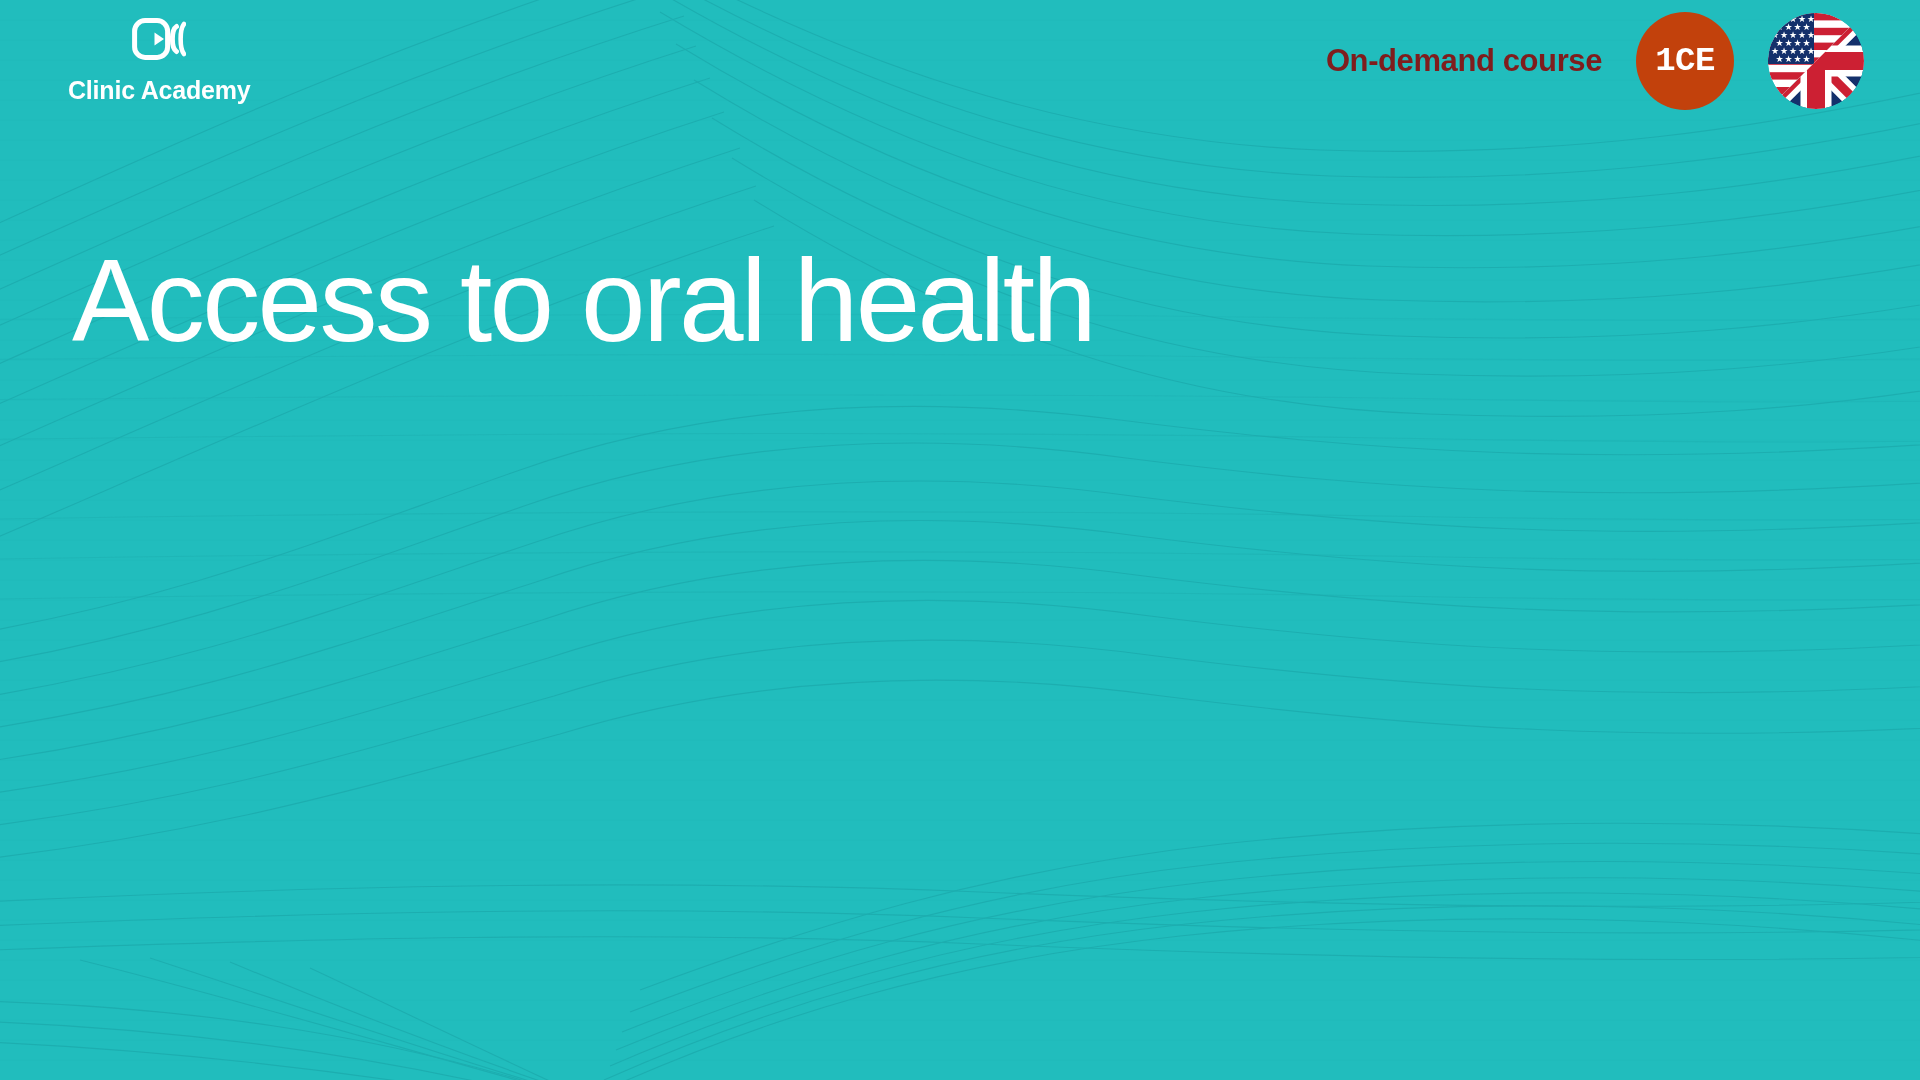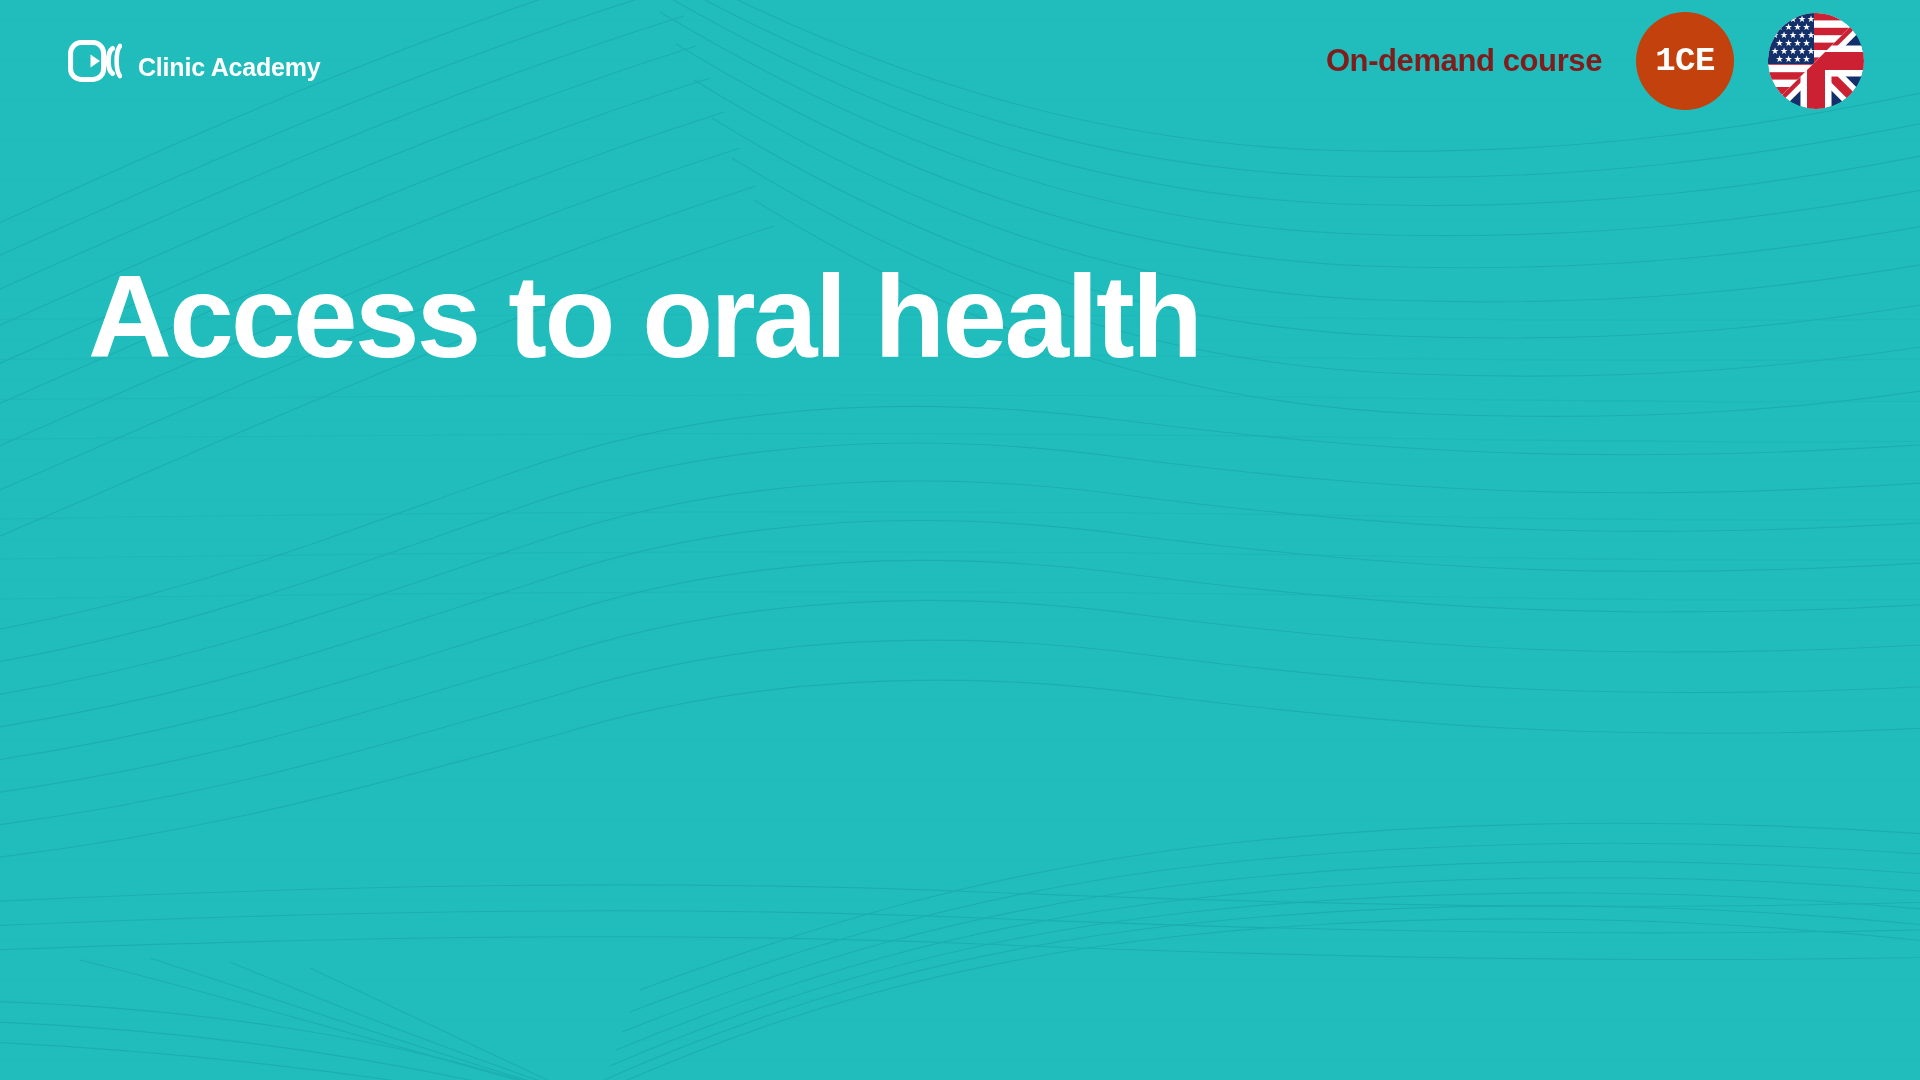--- a/index.html
+++ b/index.html
@@ -39,23 +39,24 @@
     display: flex;
     align-items: center;
     justify-content: space-between;
     padding: 0 56px 0 68px;
     box-sizing: border-box;
     z-index: 5;
   }
 
   #brand {
     display: flex;
-    align-items: flex-end;
+    align-items: center;
     gap: 16px;
     margin-top: -78px;
+    flex-direction: column;
   }
 
   #brand-mark {
     width: 54px;
     height: 42px;
     flex: none;
     display: block;
   }
 
   #brand-name {
@@ -113,24 +114,24 @@
   
   #title-block {
     position: absolute;
     left: 72px;
     top: 240px;
     width: 1500px;
     z-index: 5;
   }
 
   #course-title {
-    margin: 16px;
+    margin: 0;
     color: #ffffff;
     font-size: 116px;
-    font-weight: bold;
+    font-weight: normal;
     line-height: 1.06;
     letter-spacing: -2.6px;
     word-break: break-word;
   }
 </style>
 </head>
 <body>
 
 <div id="slide">
 

